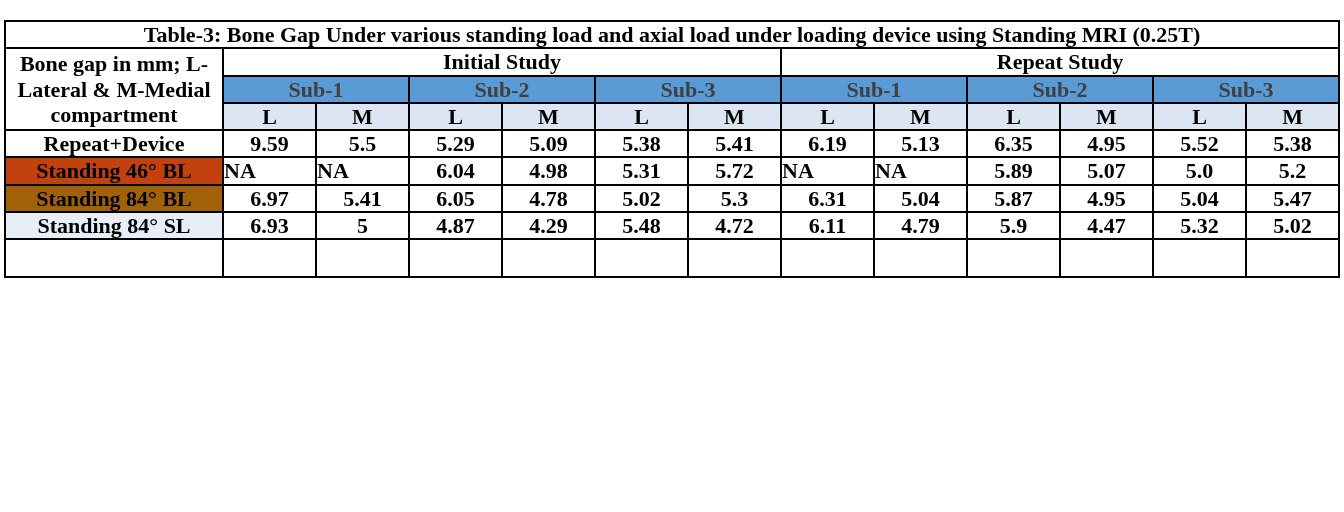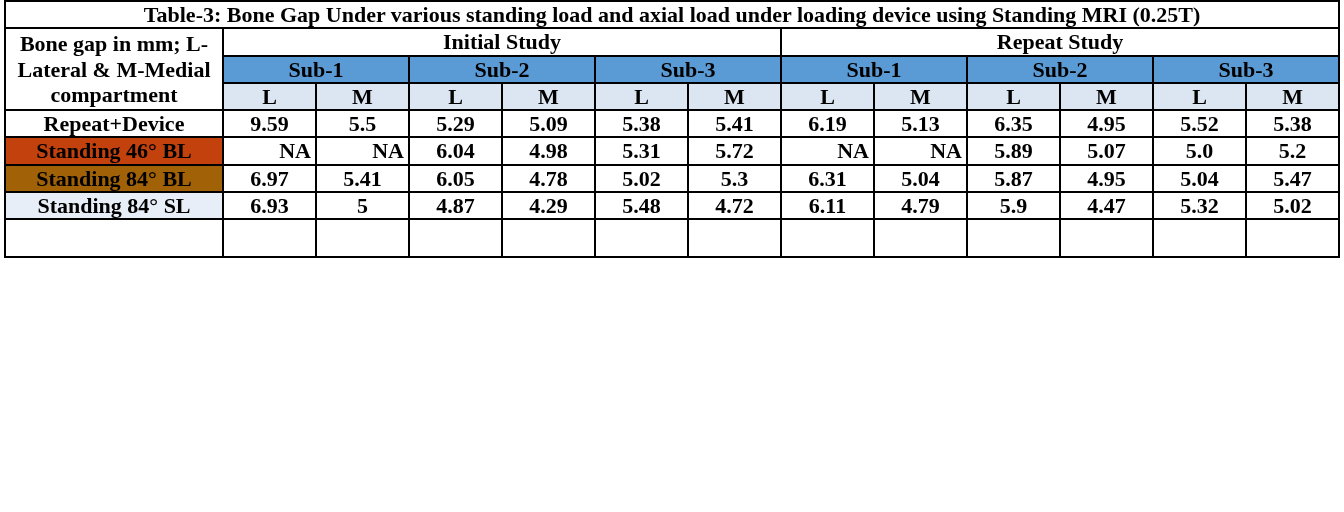--- a/index.html
+++ b/index.html
@@ -11,21 +11,21 @@
     width: 1344px;
     height: 512px;
     font-family: "Liberation Serif", serif;
     color: #000000;
     overflow: hidden;
   }
   .table-wrap {
     width: 1344px;
     height: 372px;
     box-sizing: border-box;
-    padding: 0 4px 0 4px;
+    padding: 20px 4px 0 4px;
   }
   table.bone-table {
     border-collapse: collapse;
     width: 1336px;
     table-layout: fixed;
   }
   table.bone-table td, table.bone-table th {
     border: 2px solid #000000;
     padding: 0;
     font-weight: bold;
@@ -45,21 +45,21 @@
     line-height: 1.18;
   }
   .study-cell {
     font-size: 24px;
     padding: 8px 0;
     background: #ffffff;
     margin-top: 44px;
   }
   .sub-cell {
     background: #5b9bd5;
-    color: #000000;
+    color: #404040;
     font-size: 23px;
     padding: 7px 0;
   }
   .lm-cell {
     background: #dce6f2;
     font-size: 21px;
     padding: 4px 0;
   }
   .row-label {
     text-align: left;
@@ -71,21 +71,21 @@
   .row-label.shade-1 { background: #c2410c; }
   .row-label.shade-2 { background: #a16207; margin-top: 48px; }
   .row-label.shade-3 { background: #e8eef8; }
   .data-cell {
     text-align: right;
     padding: 7px 12px 7px 4px;
     font-size: 23px;
     background: #ffffff;
   }
   .data-cell.na {
-    text-align: right;
+    text-align: left;
     padding-right: 4px;
     margin-top: 24px;
   }
   .empty-row td {
     height: 36px;
     background: #ffffff;
   }
 </style>
 </head>
 <body>

